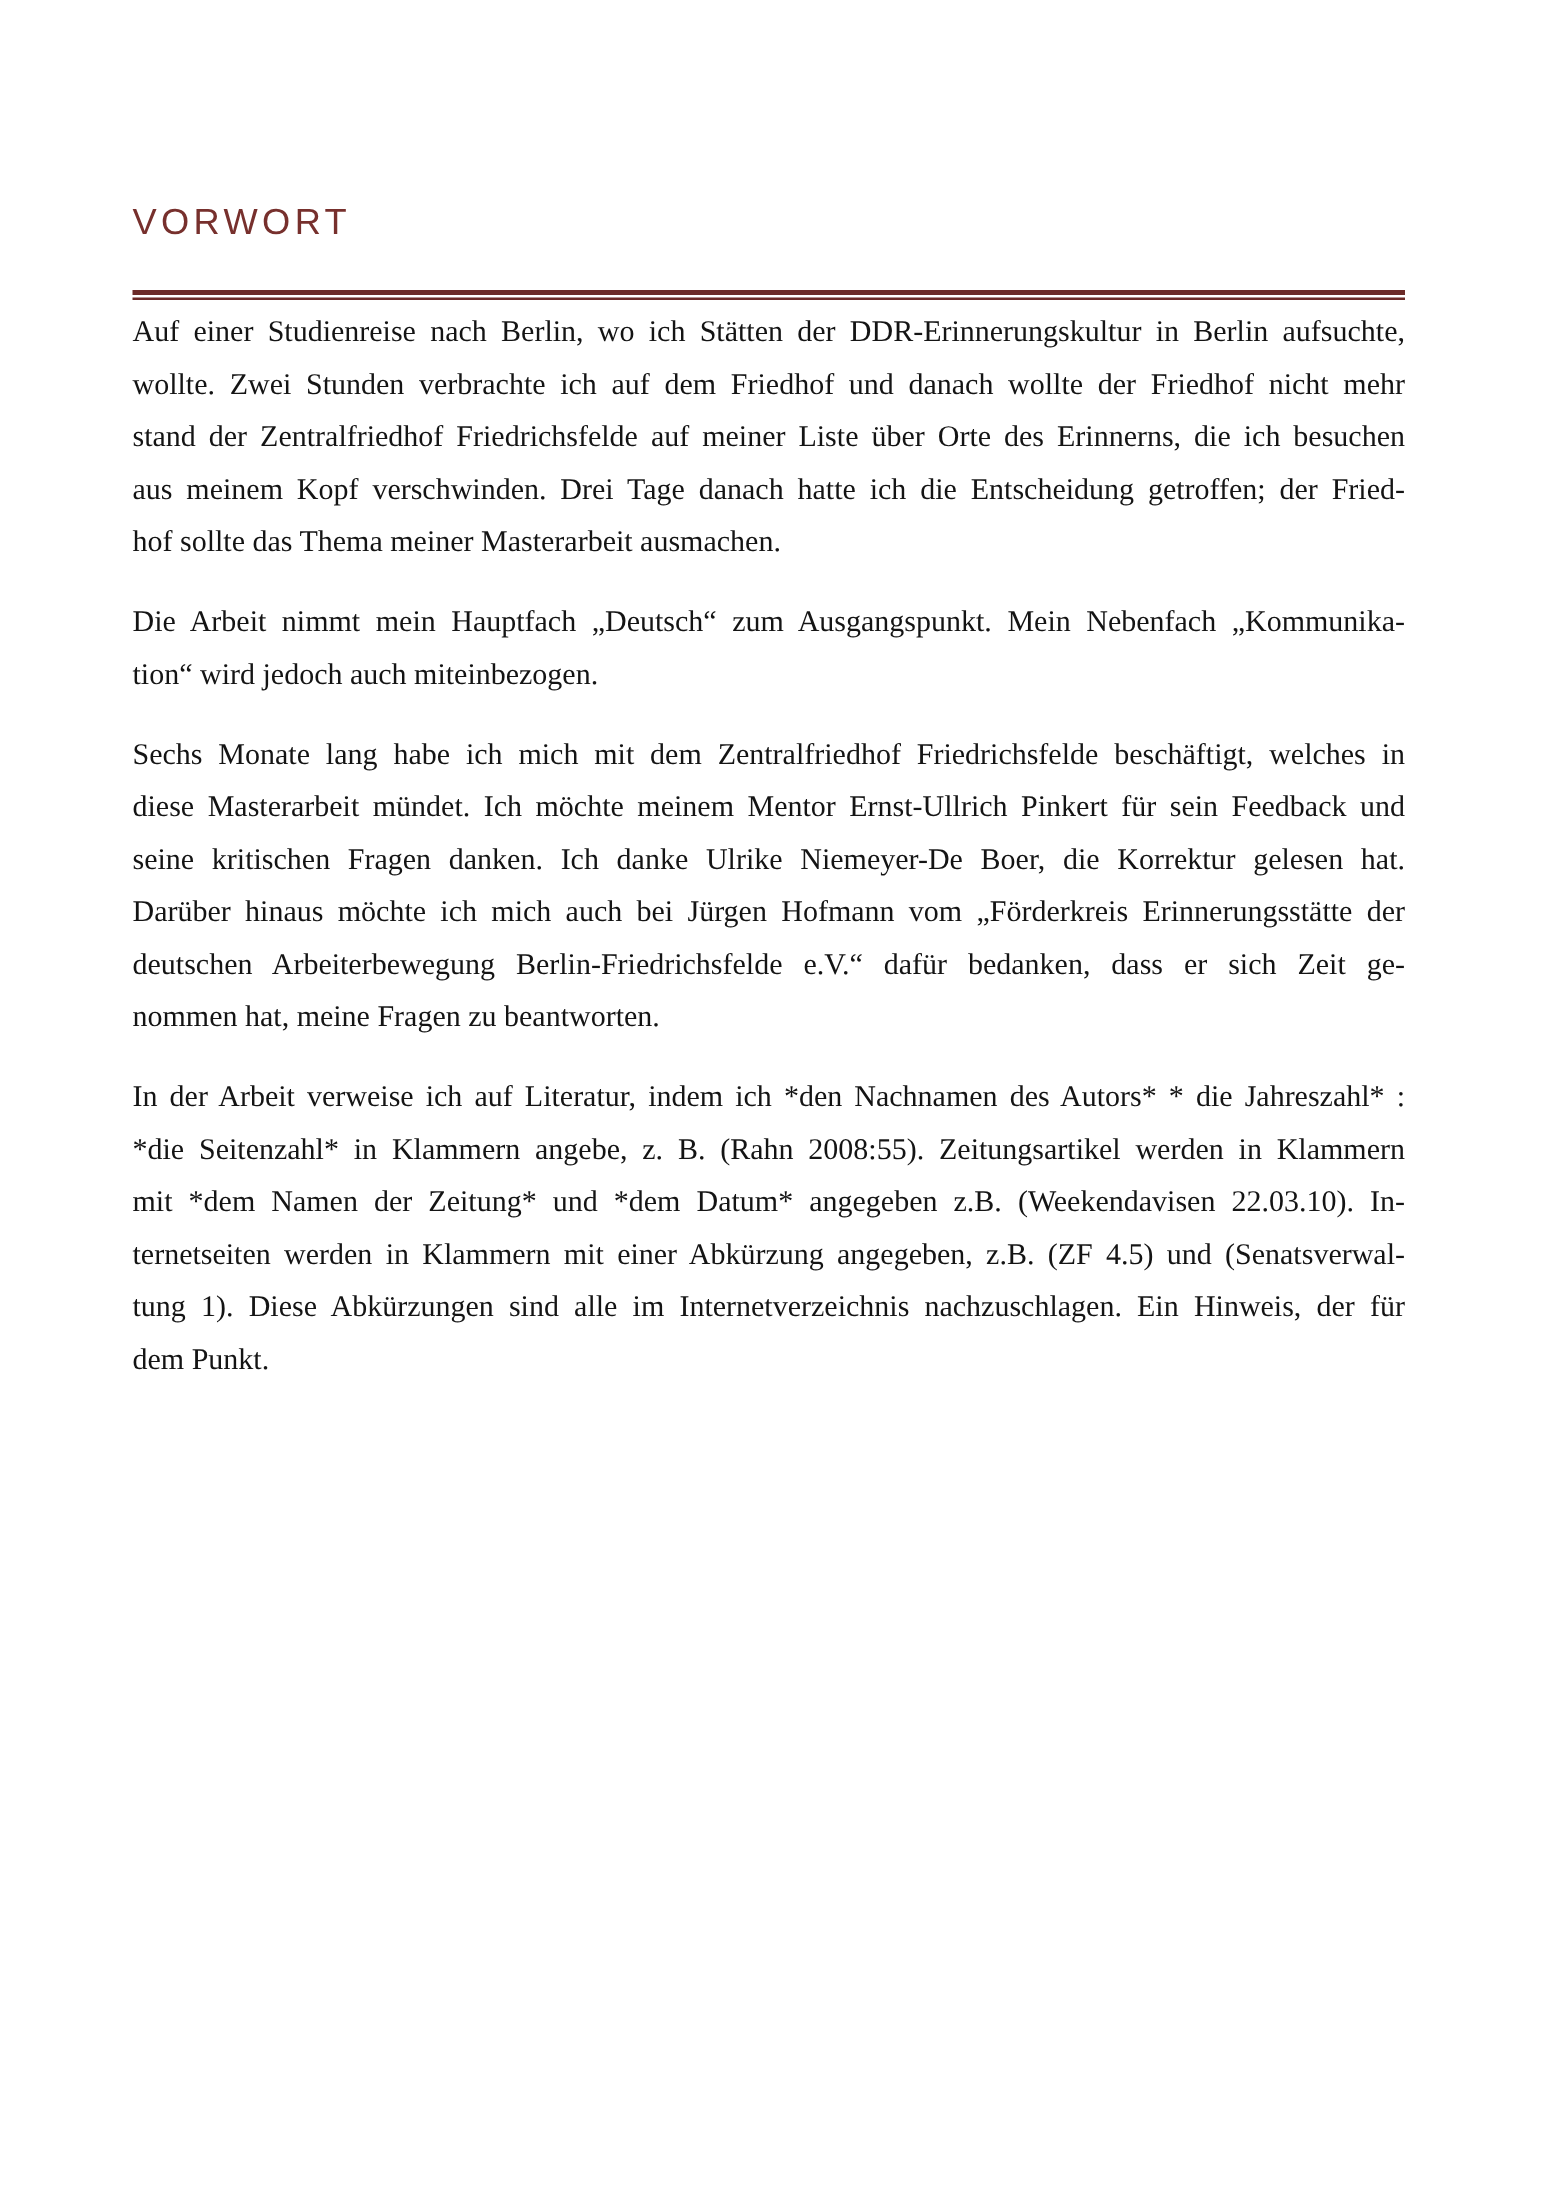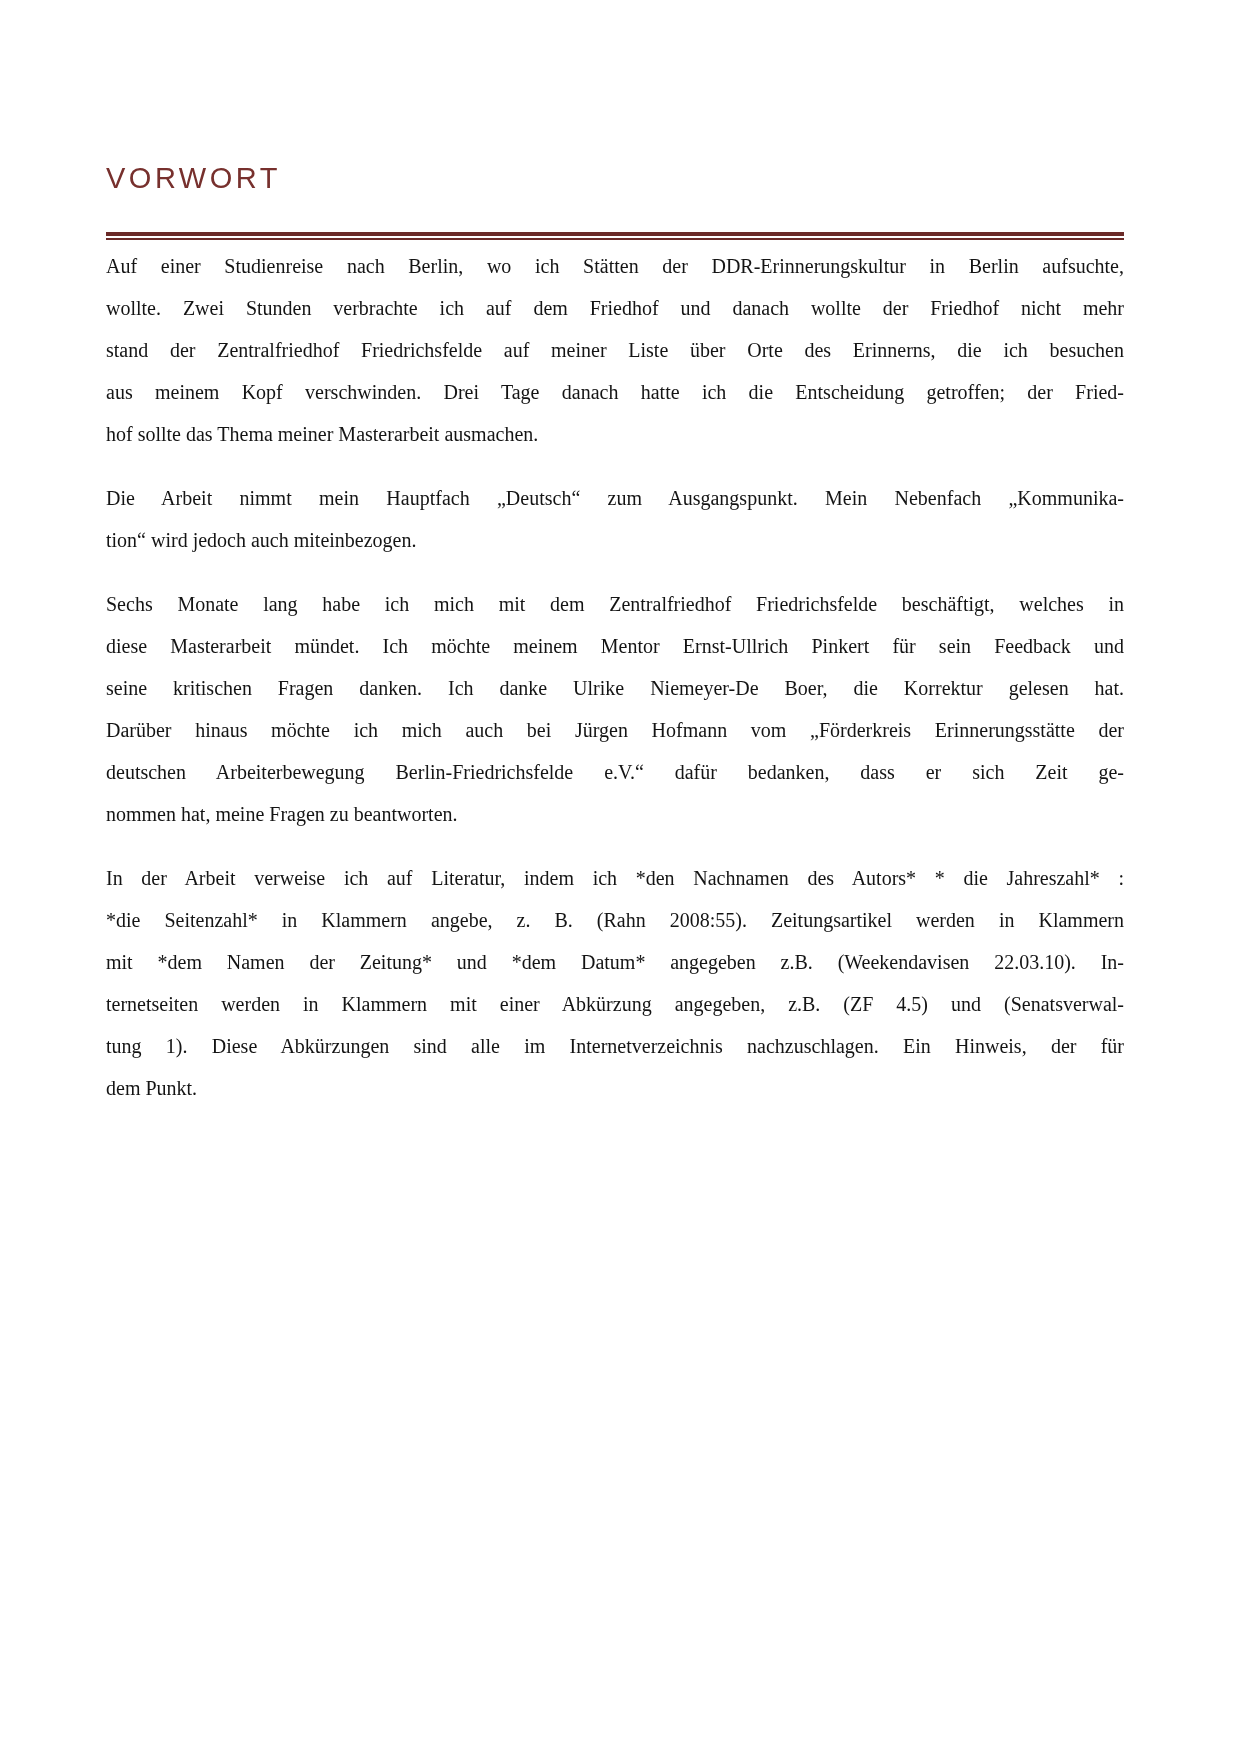--- a/index.html
+++ b/index.html
@@ -38,21 +38,21 @@
     border-top: 4px solid var(--rule, #6b2a28);
     border-bottom: 2px solid var(--rule, #6b2a28);
   }
   .body-paragraphs {
     margin-top: 5px;
   }
   .paragraph {
     margin: 0 0 22px 0;
   }
   .line {
-    font-size: 20px;
+    font-size: 24px;
     line-height: 42px;
     text-align: justify;
     text-align-last: justify;
     white-space: normal;
   }
   .line.last {
     text-align-last: left;
   }
   .front-cover-note {
     position: absolute;

